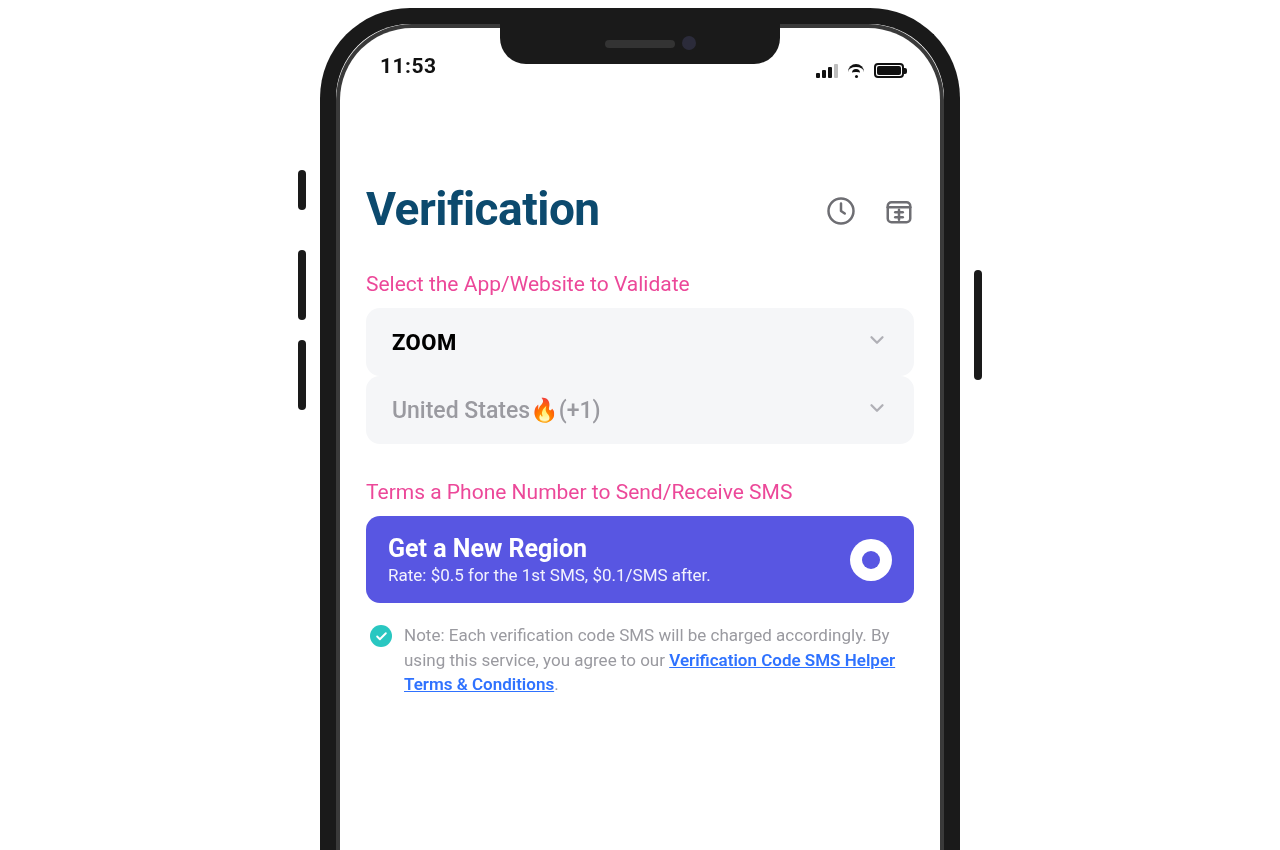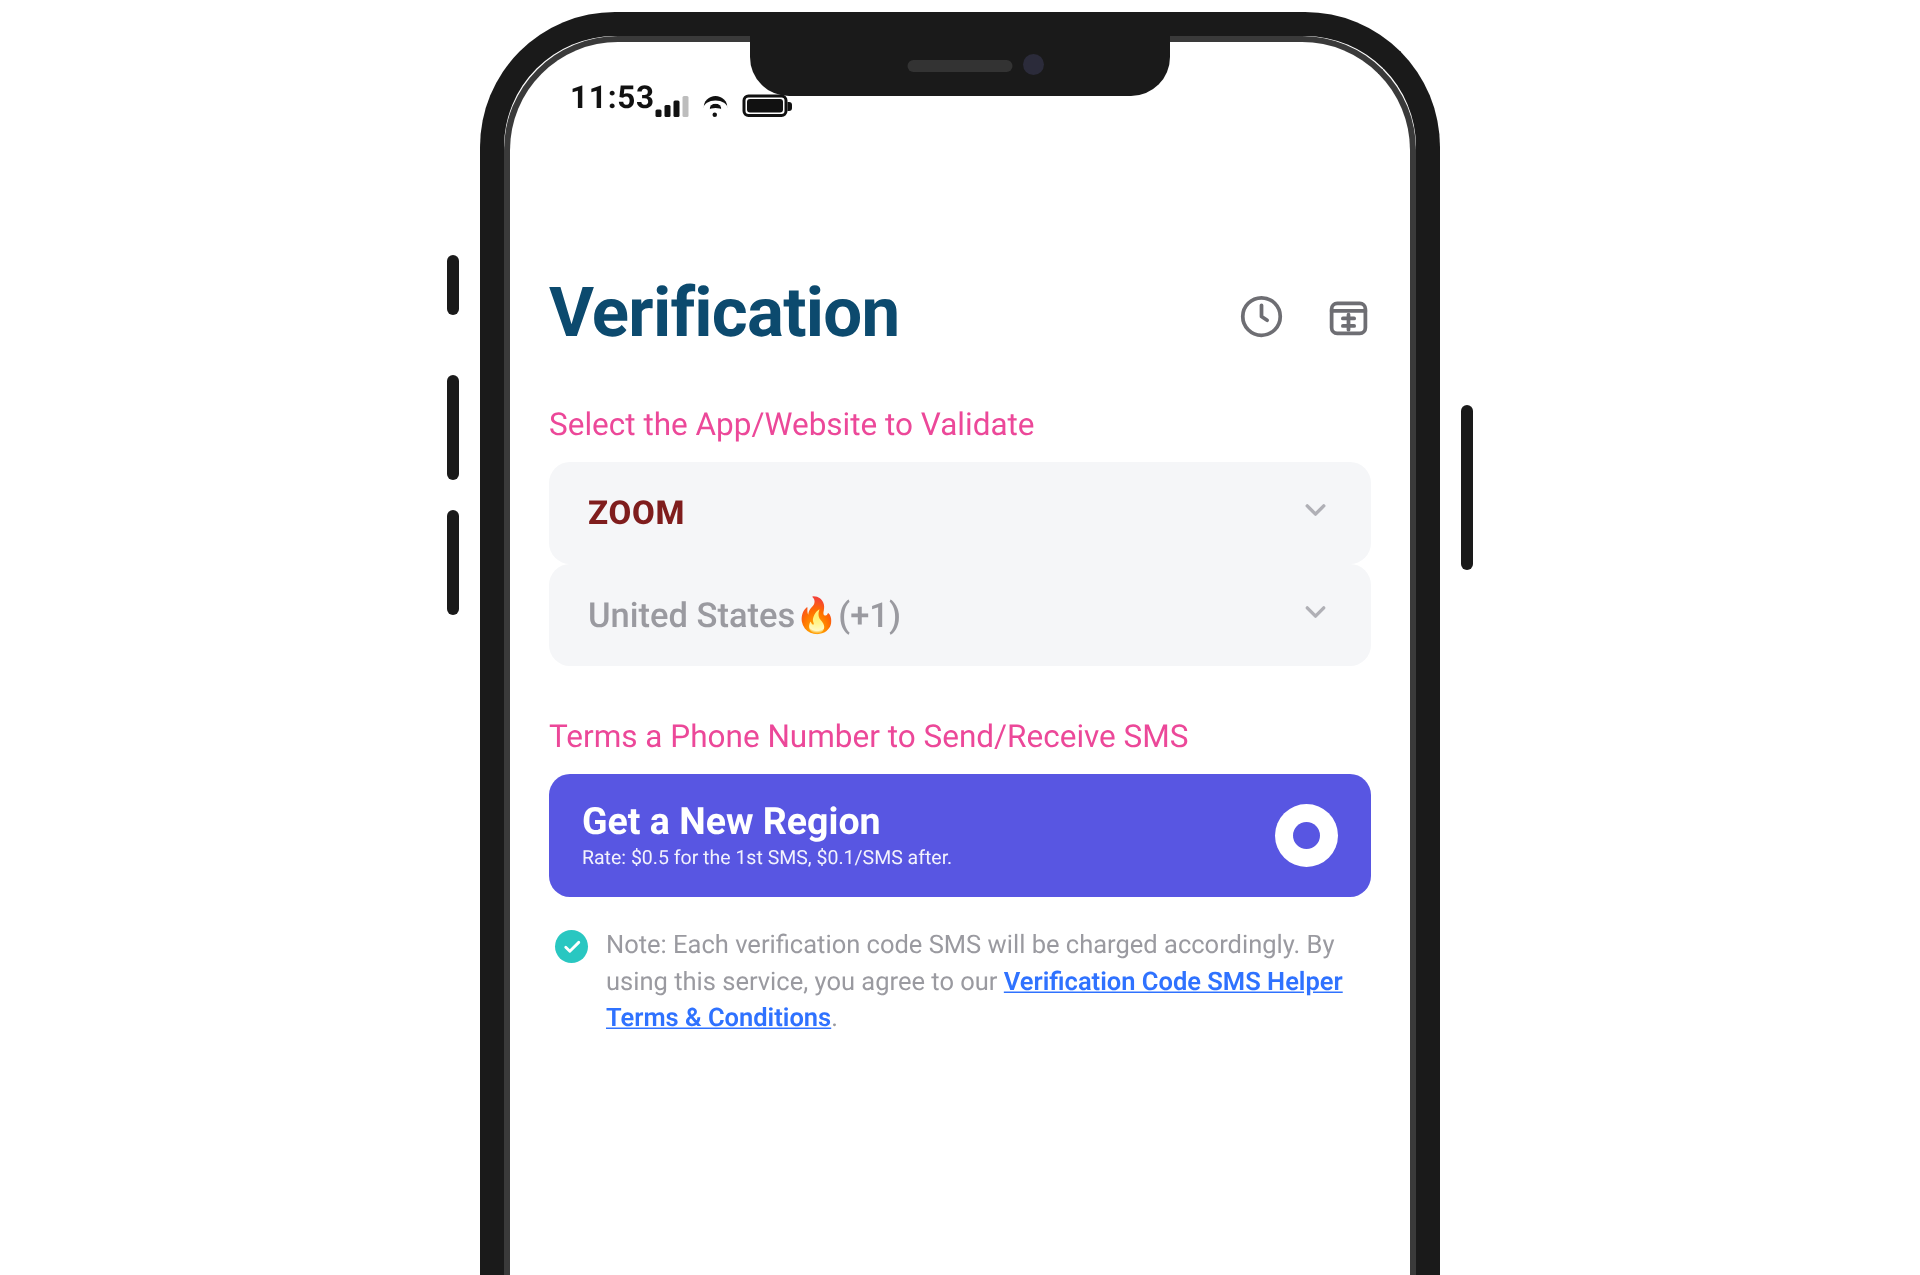--- a/index.html
+++ b/index.html
@@ -70,21 +70,21 @@
   .side-left2 { left: -22px; top: 250px; width: 8px; height: 70px; }
   .side-left3 { left: -22px; top: 340px; width: 8px; height: 70px; }
   .side-right { right: -22px; top: 270px; width: 8px; height: 110px; }
 
   
   .status-bar {
     position: relative;
     height: 60px;
     padding: 0 34px;
     display: flex;
-    justify-content: flex-start;
+    justify-content: space-between;
     align-items: flex-end;
     padding-bottom: 6px;
     z-index: 10;
   }
   .status-time {
     font-size: 21px;
     font-weight: 700;
     letter-spacing: 0.5px;
     color: #111;
     padding-left: 10px;
@@ -196,21 +196,21 @@
     height: 68px;
     display: flex;
     align-items: center;
     justify-content: space-between;
     padding: 0 26px;
     cursor: pointer;
   }
   .select .select-text {
     font-size: 22px;
     font-weight: 800;
-    color: #7f1d1d;
+    color: #000000;
     letter-spacing: 0.5px;
   }
   .select .select-text.muted {
     color: #9a9aa0;
     font-weight: 500;
     letter-spacing: 0;
     font-size: 23px;
   }
   .chevron {
     color: #b0b0b6;
@@ -225,21 +225,21 @@
     justify-content: space-between;
     margin-top: 12px;
     cursor: pointer;
   }
   .primary-card .main-label {
     font-size: 25px;
     font-weight: 700;
     color: #ffffff;
   }
   .primary-card .sub-label {
-    font-size: 13px;
+    font-size: 17px;
     color: rgba(255,255,255,0.92);
     margin-top: 2px;
   }
   .radio-dot {
     width: 42px; height: 42px;
     background: #ffffff;
     border-radius: 50%;
     display:flex; align-items:center; justify-content:center;
     flex-shrink: 0;
   }

